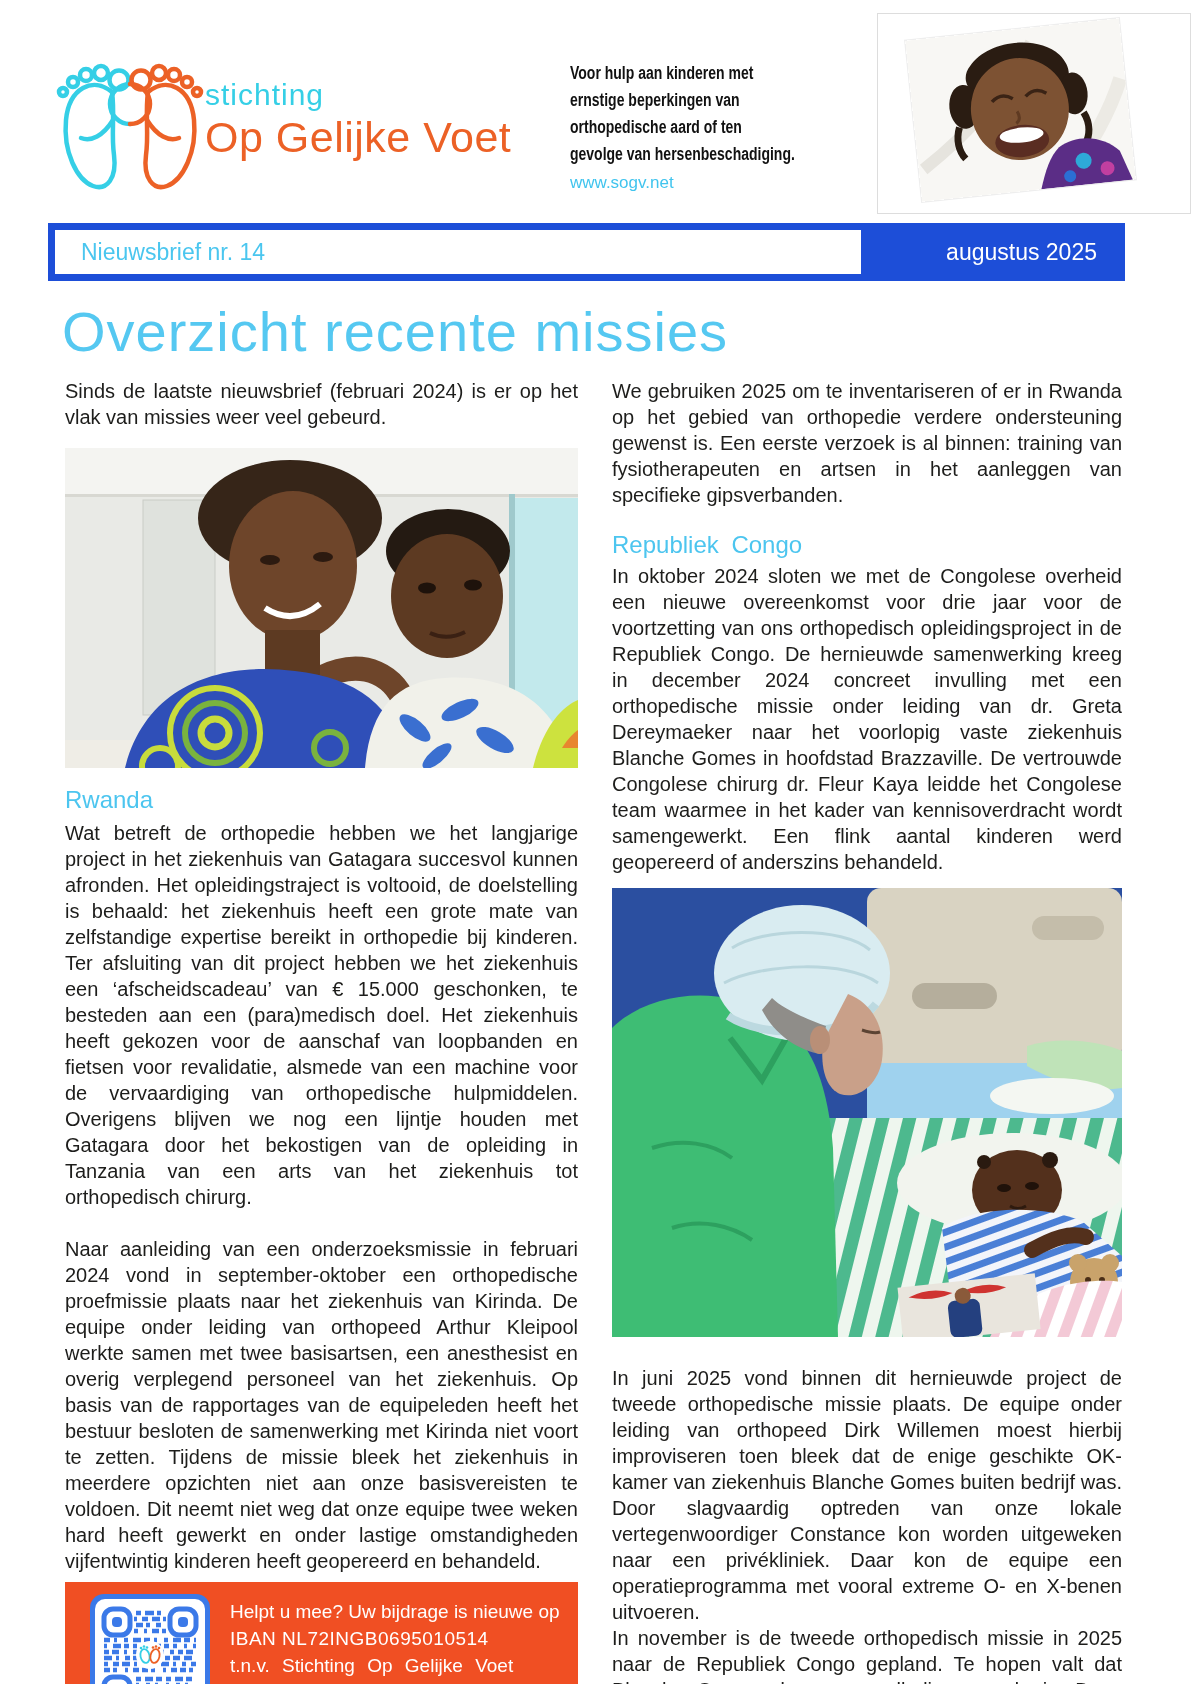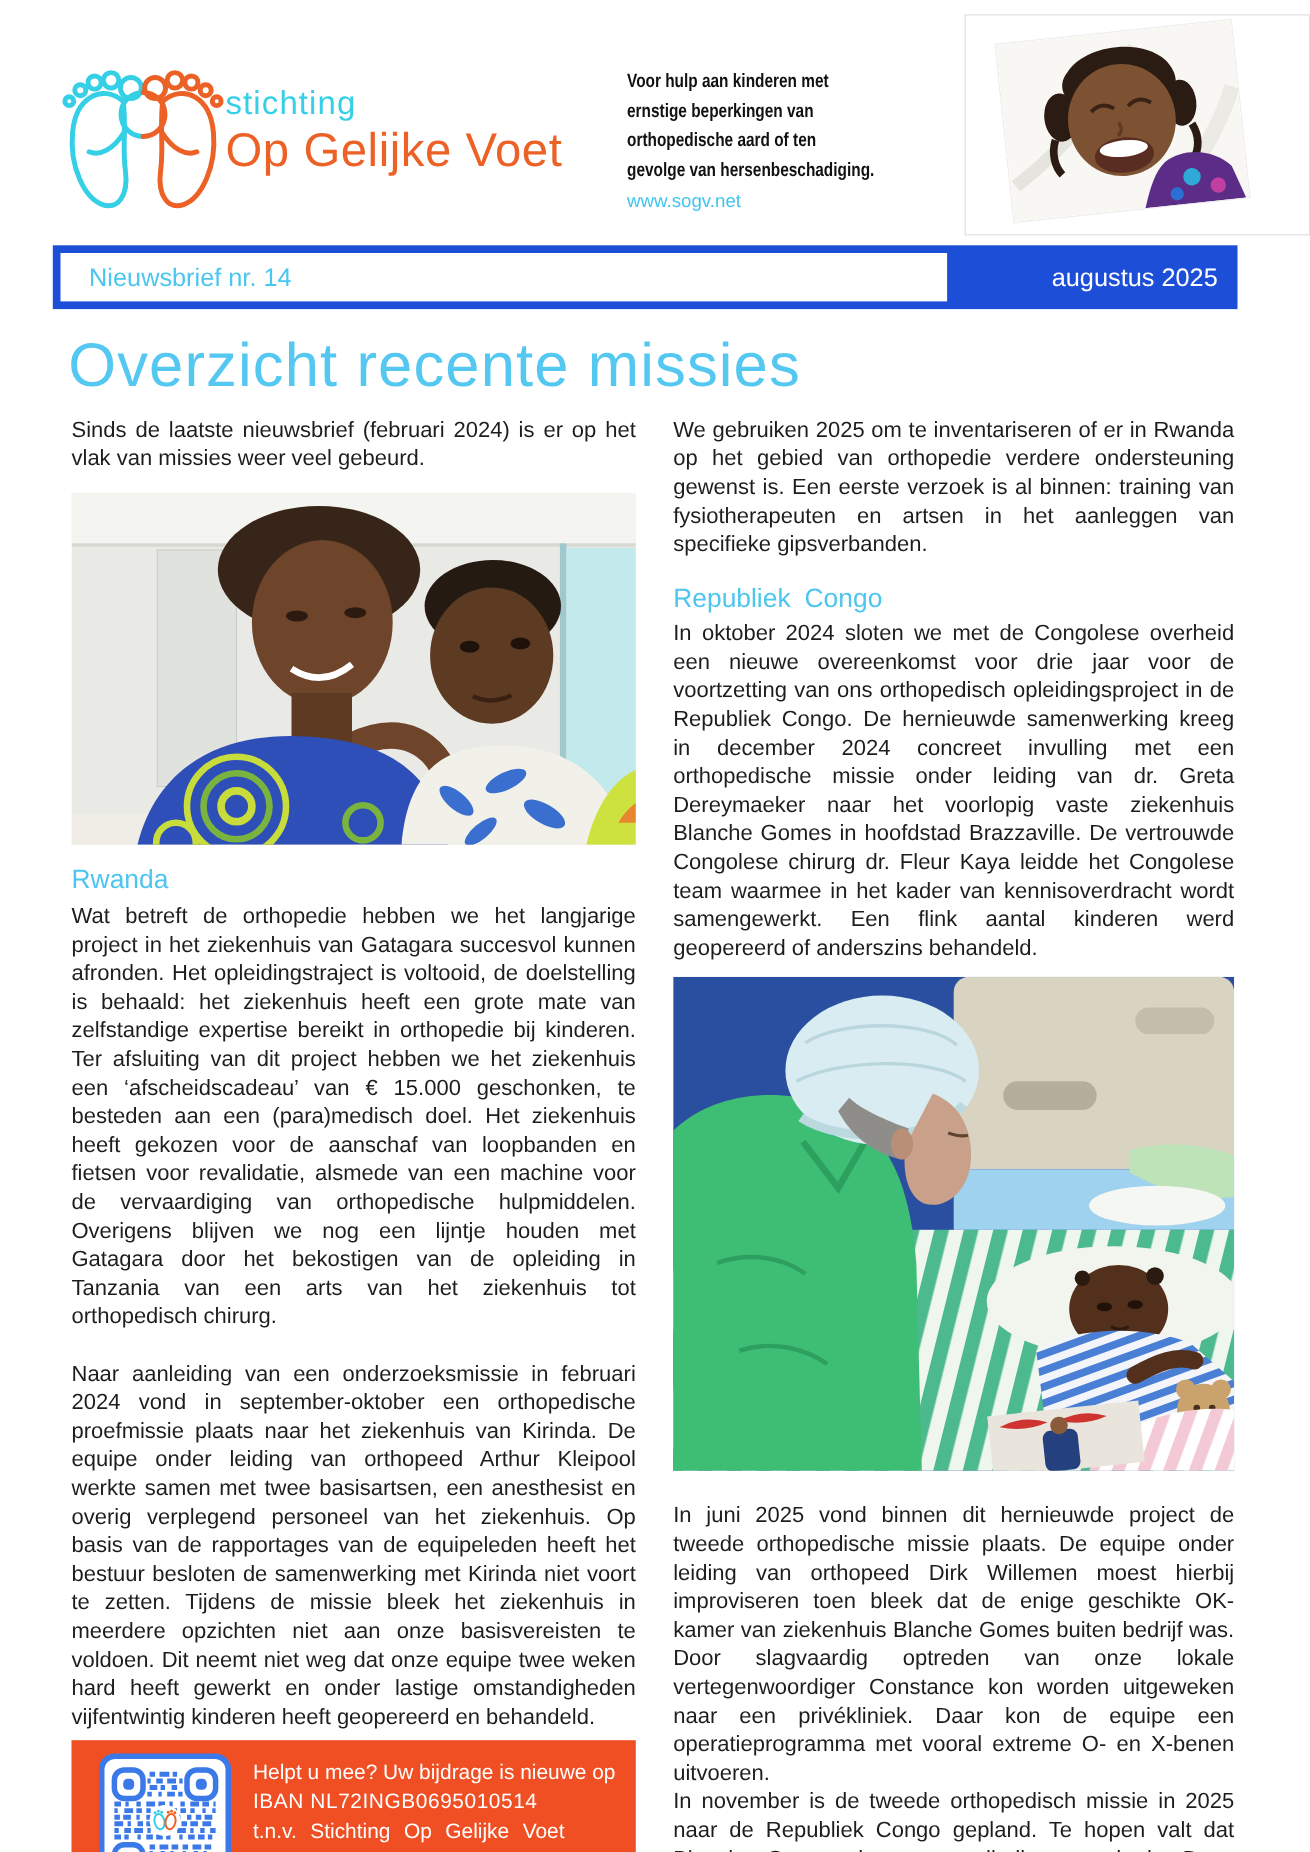--- a/index.html
+++ b/index.html
@@ -17,21 +17,21 @@
   .photo-frame{position:absolute;left:877px;top:13px;right:0;height:199px;background:#fff;
                border:1px solid #ddd;overflow:hidden;}
   .photo-top{position:absolute;left:35px;top:15px;transform:rotate(-6deg);box-shadow:0 0 0 1px #eee;}
 
   
   .banner{position:absolute;left:48px;top:223px;width:1077px;height:58px;background:#1d4ed8;}
   .banner-white{position:absolute;left:7px;top:7px;width:806px;height:44px;background:#fff;
                 display:flex;align-items:center;padding-left:26px;box-sizing:border-box;
                 color:#4ac6ef;font-size:23px;}
   .banner-date{position:absolute;right:0;top:0;width:257px;height:58px;display:flex;align-items:center;
-               justify-content:flex-end;padding-right:18px;box-sizing:border-box;color:#fff;font-size:23px;}
+               justify-content:flex-end;padding-right:28px;box-sizing:border-box;color:#fff;font-size:23px;}
 
   
   .title{position:absolute;left:62px;top:299px;font-size:56px;color:#55c8f1;letter-spacing:1px;font-weight:400;}
 
   
   .col{position:absolute;top:378px;}
   .col-left{left:65px;width:513px;}
   .col-right{left:612px;width:510px;}
   .col p{margin:0;font-size:20px;line-height:26px;text-align:justify;text-align-last:left;}
   .col p.gap{margin-top:26px;}

